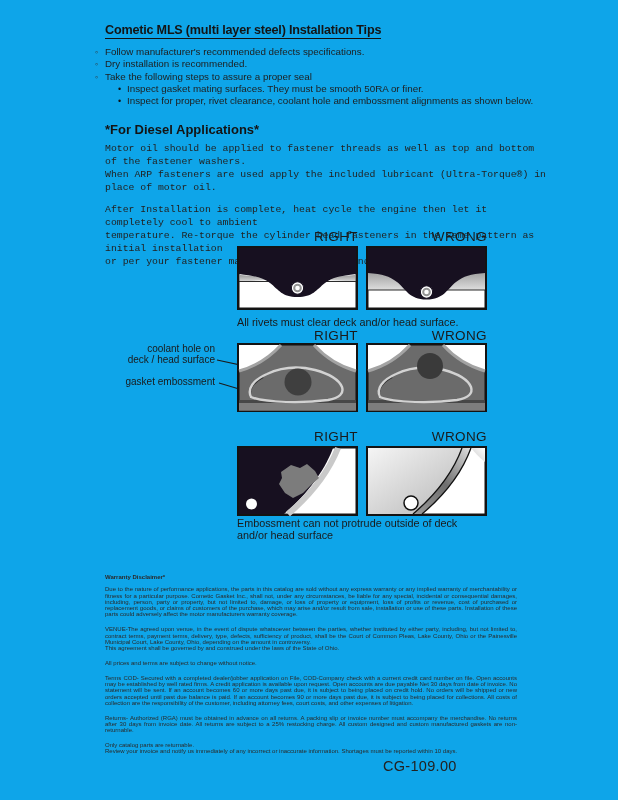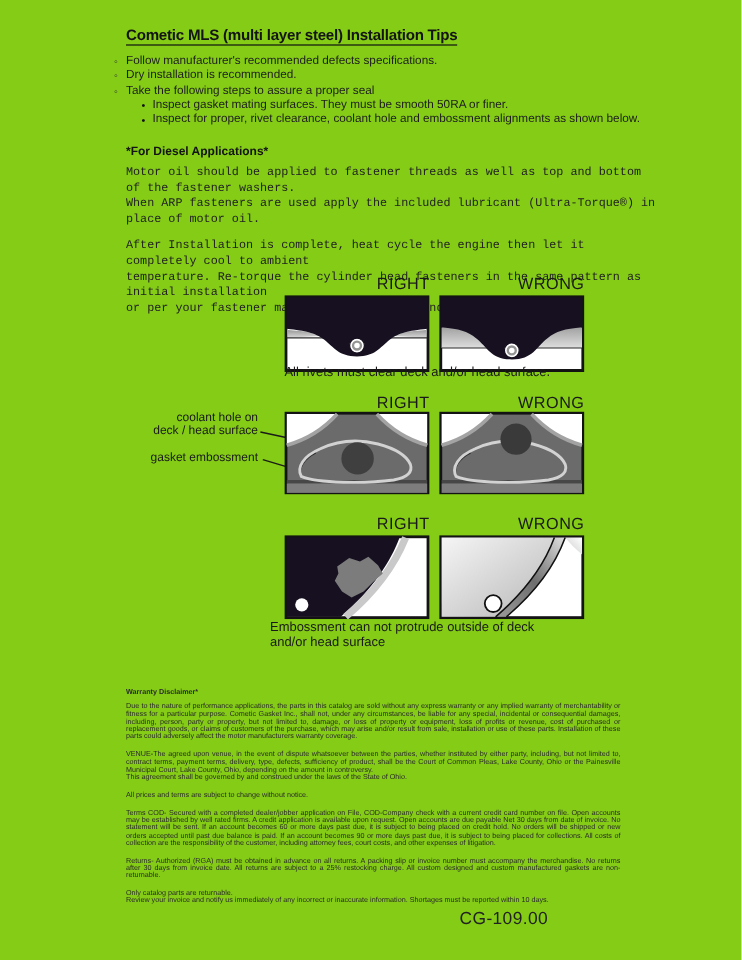--- a/index.html
+++ b/index.html
@@ -1,26 +1,26 @@
 <!DOCTYPE html>
 <html><head>
 <meta charset="utf-8">
 <style>
   html,body{margin:0;padding:0;background:#fff;}
-  .page{position:relative;width:618px;height:800px;background:#84cc16;overflow:hidden;
+  .page{position:relative;width:618px;height:800px;background:#0ea5e9;overflow:hidden;
         font-family:"Liberation Sans",sans-serif;color:#1e1e1e;}
   
   .top-text{position:absolute;left:105px;top:20px;width:445px;}
   .title{display:inline-block;font-size:12.6px;font-weight:bold;letter-spacing:-0.2px;
          border-bottom:1.6px solid #111;padding-bottom:1px;margin:0 0 7px 0;color:#141414;}
   .bullet-row{display:flex;align-items:flex-start;font-size:9.8px;line-height:12.3px;margin-left:-10px;}
   .bullet-row .marker{width:10px;flex:0 0 10px;text-align:left;font-size:9px;line-height:12.3px;color:#333;}
   .sub-bullet-row{display:flex;align-items:flex-start;font-size:9.8px;line-height:12.2px;margin-left:13px;}
   .sub-bullet-row .marker{width:9px;flex:0 0 9px;font-size:9px;line-height:12.2px;color:#111;}
-  .diesel-heading{font-size:10px;font-weight:bold;margin:15px 0 5px 0;color:#141414;}
+  .diesel-heading{font-size:13px;font-weight:bold;margin:15px 0 5px 0;color:#141414;}
   .body-p{font-size:9.8px;line-height:13px;margin:0 0 5px 0;white-space:pre-line;color:#222;font-family:Liberation Mono, monospace;}
   
   .fig-label{position:absolute;width:121px;text-align:right;font-size:13.5px;letter-spacing:0.4px;color:#1a1a1a;}
   .fig-box{position:absolute;}
   .fig-caption{position:absolute;font-size:10.8px;color:#1a1a1a;white-space:pre-line;line-height:12px;}
   .annot{position:absolute;width:112px;text-align:right;font-size:10px;line-height:11px;
          color:#1a1a1a;white-space:pre-line;}
   .leader-overlay{position:absolute;left:0;top:0;width:618px;height:800px;pointer-events:none;}
   
   .smallprint{position:absolute;left:105px;top:574px;width:412px;font-size:6px;line-height:6.3px;
@@ -98,21 +98,21 @@
       </defs>
       <rect x="1.25" y="1.25" width="118.5" height="61.5" fill="#ffffff" stroke="#131313" stroke-width="2.5"></rect>
       <rect x="2" y="27" width="117" height="17" fill="url(#band1w)"></rect>
       <line x1="2" y1="44" x2="119" y2="44" stroke="#2b2b2b" stroke-width="1"></line>
       <path d="M2,2 H119 V27 C104,28 98,30 90,36 C81,43 78,53.5 60.5,53.5 C43,53.5 40,43 31,36 C23,30 17,28 2,27 Z" fill="#171020"></path>
       <circle cx="60.5" cy="46" r="6.2" fill="#ffffff" stroke="#171020" stroke-width="1.1"></circle>
       <circle cx="60.5" cy="46" r="3.3" fill="#ffffff" stroke="#949494" stroke-width="2"></circle>
     </svg>
   </div>
 
-  <div class="fig-caption" style="left:237px;top:304px;">All rivets must clear deck and/or head surface.</div>
+  <div class="fig-caption" style="left:237px;top:316px;">All rivets must clear deck and/or head surface.</div>
 
   <div class="fig-label" style="left:237px;top:328px;">RIGHT</div>
   <div class="fig-label" style="left:366px;top:328px;">WRONG</div>
 
   <div class="annot" style="left:103px;top:343px;">coolant hole on
 deck / head surface</div>
   <div class="annot" style="left:103px;top:376px;">gasket embossment</div>
   <svg class="leader-overlay">
     <line x1="217" y1="360" x2="287" y2="375" stroke="#1a1a1a" stroke-width="1.1"></line>
     <line x1="219" y1="383" x2="256" y2="394" stroke="#1a1a1a" stroke-width="1.1"></line>
@@ -182,21 +182,21 @@
       <rect x="1.25" y="1.25" width="118.5" height="67.5" fill="#ffffff" stroke="#131313" stroke-width="2.5"></rect>
       <path d="M2,2 H96 C89,21 74,45 47,68 L2,68 Z" fill="url(#bandA)"></path>
       <path d="M96,2 C89,21 74,45 47,68 L56,68 C81,47 97,24 105,2 Z" fill="url(#bandB)"></path>
       <path d="M96,2 C89,21 74,45 47,68" stroke="#111111" stroke-width="1.3" fill="none"></path>
       <path d="M105,2 C97,24 81,47 56,68" stroke="#111111" stroke-width="1.3" fill="none"></path>
       <path d="M105,2 H119 V16 C113,11 109,7 105,2 Z" fill="url(#bandC)"></path>
       <circle cx="45" cy="57" r="7" fill="#ffffff" stroke="#111111" stroke-width="1.5"></circle>
     </svg>
   </div>
 
-  <div class="fig-caption" style="left:225px;top:517px;">Embossment can not protrude outside of deck
+  <div class="fig-caption" style="left:237px;top:517px;">Embossment can not protrude outside of deck
 and/or head surface</div>
 
   <div class="smallprint">
     <p class="sp-head">Warranty Disclaimer*</p>
     <p>Due to the nature of performance applications, the parts in this catalog are sold without any express warranty or any implied warranty of merchantability or fitness for a particular purpose.  Cometic Gasket Inc., shall not, under any circumstances, be liable for any special, incidental or consequential damages, including, person, party or property, but not limited to, damage, or loss of property or equipment, loss of profits or revenue, cost of purchased or replacement goods, or claims of customers of the purchase, which may arise and/or result from sale, installation or use of these parts.  Installation of these parts could adversely affect the motor manufacturers warranty coverage.</p>
     <p>VENUE-The agreed upon venue, in the event of dispute whatsoever between the parties, whether instituted by either party, including, but not limited to, contract terms, payment terms, delivery, type, defects, sufficiency of product, shall be the Court of Common Pleas, Lake County, Ohio or the Painesville Municipal Court, Lake County, Ohio, depending on the amount in controversy.
 This agreement shall be governed by and construed under the laws of the State of Ohio.</p>
     <p>All prices and terms are subject to change without notice.</p>
     <p>Terms COD- Secured with a completed dealer/jobber application on File, COD-Company check with a current credit card number on file.  Open accounts may be established by well rated firms.  A credit application is available upon request.  Open accounts are due payable Net 30 days from date of invoice.  No statement will be sent.  If an account becomes 60 or more days past due, it is subject to being placed on credit hold.  No orders will be shipped or new orders accepted until past due balance is paid.  If an account becomes 90 or more days past due, it is subject to being placed for collections.  All costs of collection are the responsibility of the customer, including attorney fees, court costs, and other expenses of litigation.</p>
     <p>Returns- Authorized (RGA) must be obtained in advance on all returns.  A packing slip or invoice number must accompany the merchandise.  No returns after 30 days from invoice date.  All returns are subject to a 25% restocking charge.  All custom designed and custom manufactured gaskets are non-returnable.</p>

